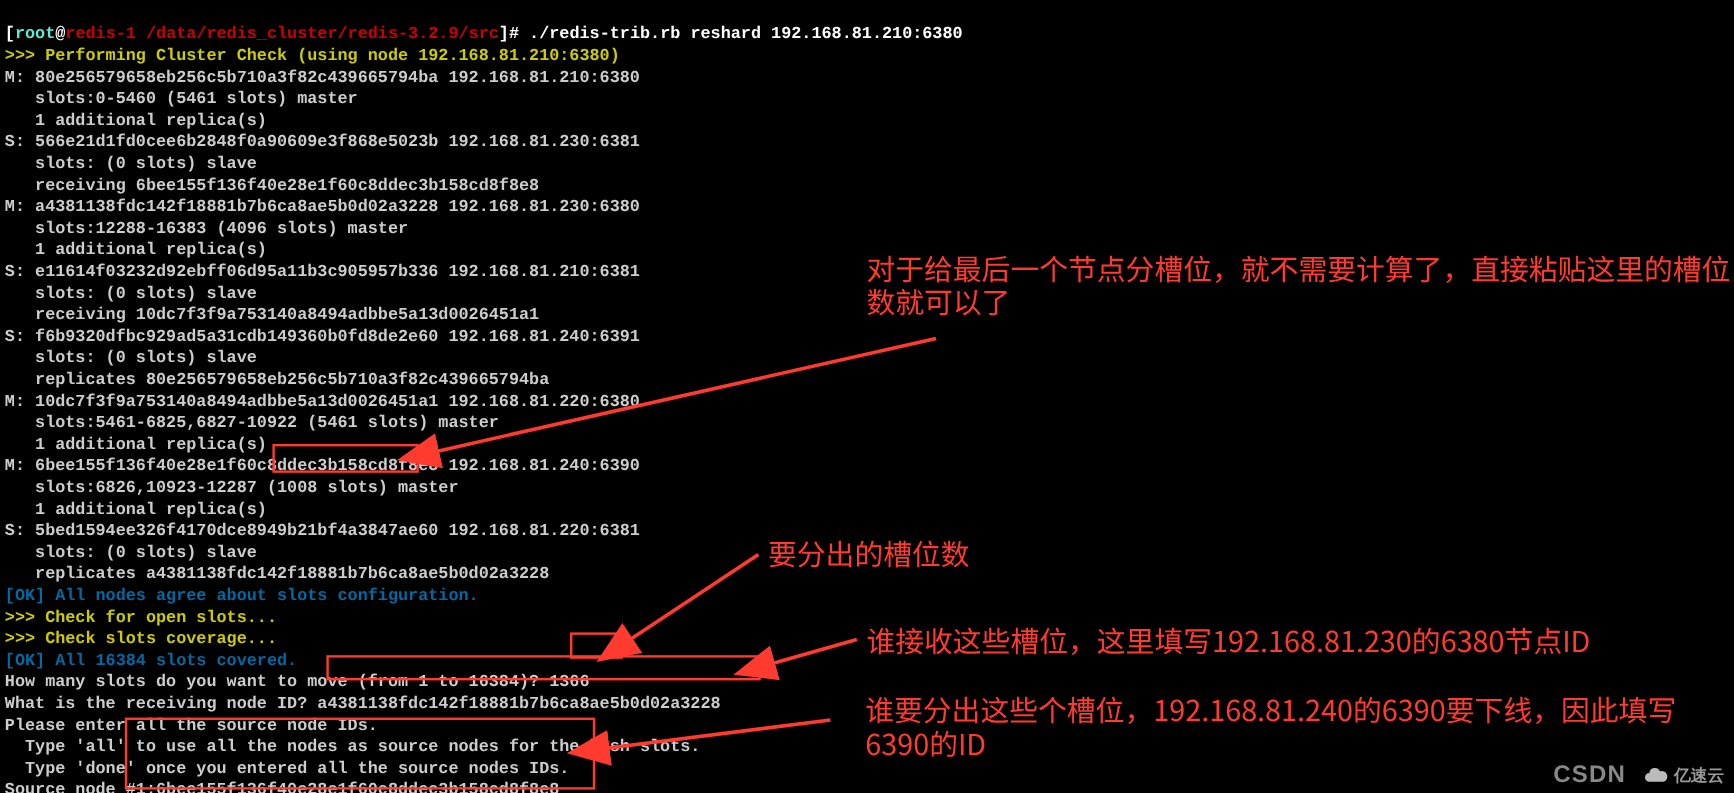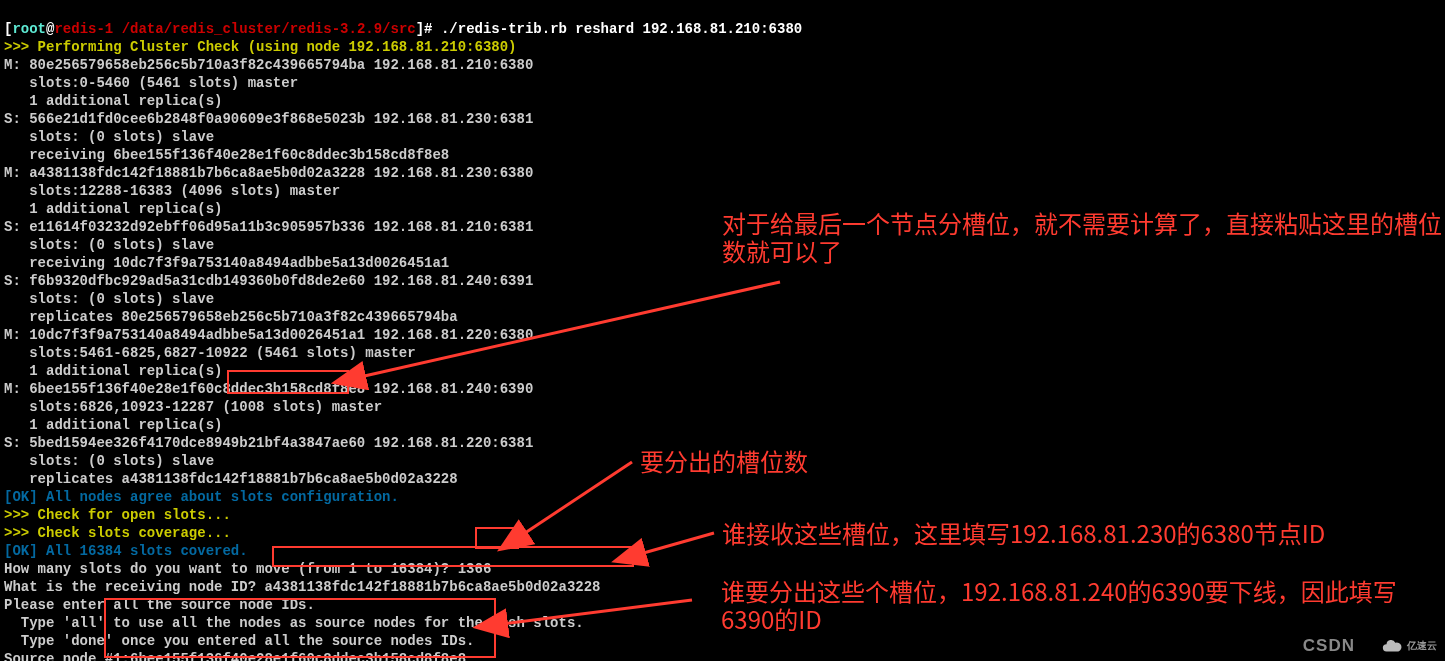--- a/index.html
+++ b/index.html
@@ -36,30 +36,30 @@
     border:2px solid #ff3b30;
     background:transparent;
     pointer-events:none;
   }
   .watermark {
     position:absolute;
     bottom:6px;
     right:90px;
     color:#888;
     font-family:Arial,sans-serif;
-    font-size:17px;
+    font-size:20px;
     letter-spacing:1px;
   }
   .logo {
     position:absolute;
     bottom:4px;
     right:8px;
     color:#999;
     font-family:"Microsoft YaHei",Arial,sans-serif;
-    font-size:10px;
+    font-size:14px;
     display:flex;
     align-items:center;
     gap:4px;
   }
   .logo svg { width:22px; height:22px; }
   svg.arrow { position:absolute; overflow:visible; pointer-events:none; }
 </style>
 </head>
 <body>
 

